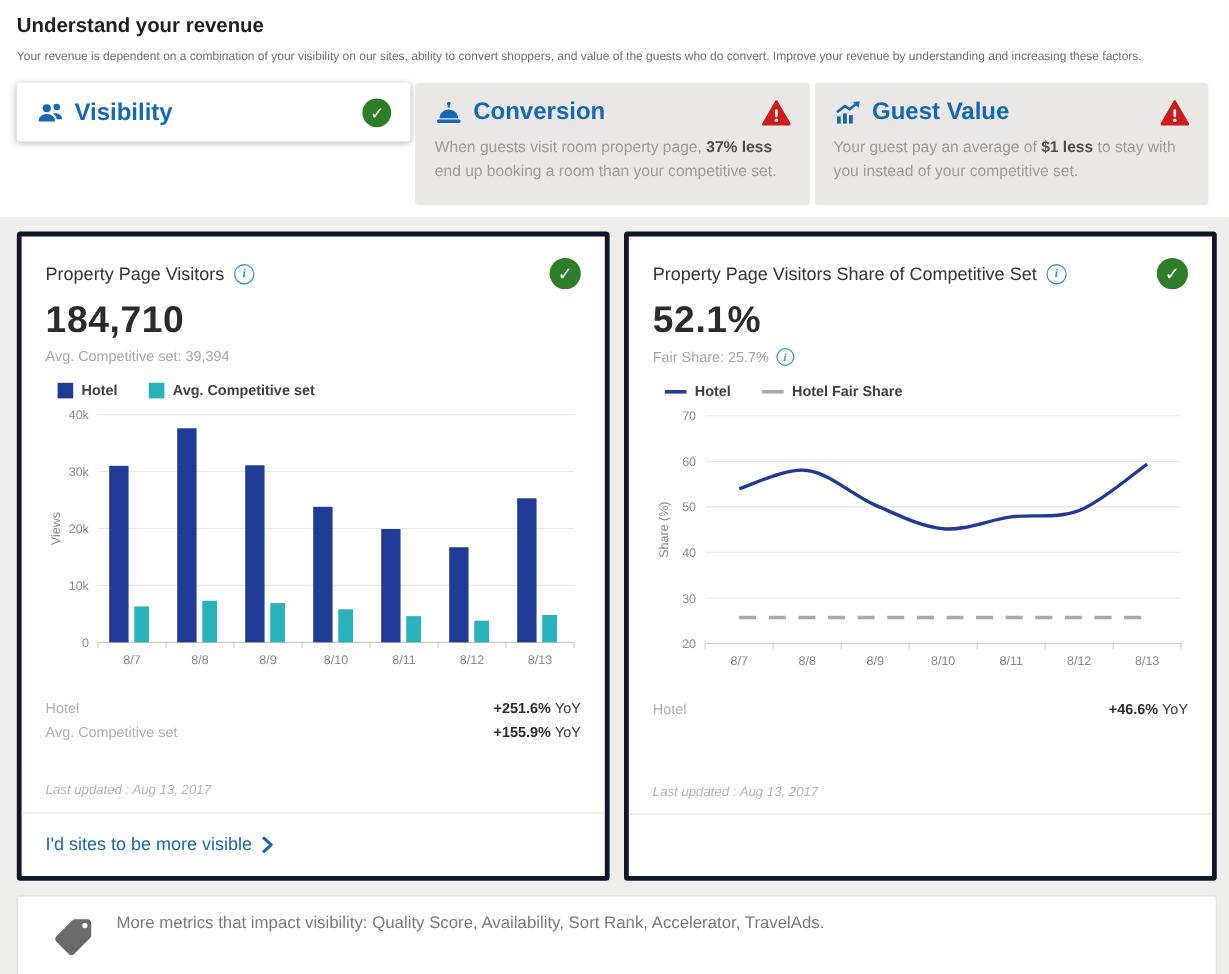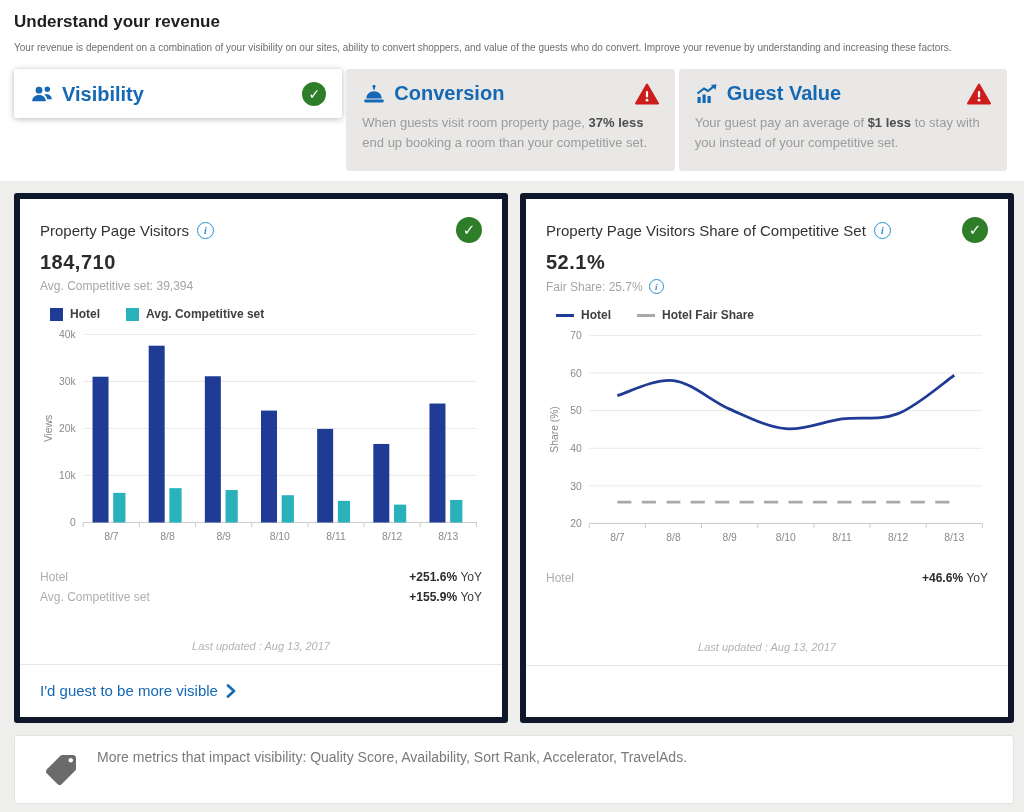--- a/index.html
+++ b/index.html
@@ -21,43 +21,43 @@
   .tab-icon svg{width:24px;height:20px;}
   .tab-label{font-size:20px;font-weight:600;color:#1568b3;margin-left:8px;}
   .badge-wrap{margin-left:auto;display:inline-flex;align-items:center;}
   .badge-good{width:24px;height:24px;border-radius:50%;background:#2e7d28;color:#fff;
     display:inline-flex;align-items:center;justify-content:center;font-size:14px;font-weight:bold;}
   .badge-good.lg{width:26px;height:26px;font-size:15px;}
   .badge-alert svg{width:24px;height:22px;display:block;}
   .tab-desc{font-size:13px;color:#9b9b9b;line-height:1.5;margin:8px 0 0 0;}
   .tab-desc b{color:#4d4d4d;}
   .charts-row{display:flex;gap:12px;padding:12px 10px 0 14px;}
-  .chart-card{flex:1;background:#ffffff;border:6px solid #0f172a;border-radius:3px;display:flex;flex-direction:column;}
+  .chart-card{flex:1;background:#ffffff;border:4px solid #0f172a;border-radius:3px;display:flex;flex-direction:column;}
   .card-body{padding:18px 20px 4px 20px;}
   .title-row{display:flex;align-items:center;}
   .card-title{font-size:15px;color:#333333;}
   .info-icon{display:inline-flex;align-items:center;justify-content:center;
     width:15px;height:15px;border-radius:50%;border:1px solid #2a8fd4;color:#2a8fd4;
     font-size:10px;font-weight:bold;margin-left:8px;cursor:pointer;flex:0 0 auto;
     font-family:"Liberation Serif","DejaVu Serif",serif;font-style:italic;}
   .info-icon.sm{width:13px;height:13px;font-size:9px;margin-left:6px;}
   .title-row .badge-good{margin-left:auto;}
-  .big-number{font-size:20px;font-weight:bold;color:#2b2b2b;margin-top:8px;letter-spacing:0.5px;}
+  .big-number{font-size:31px;font-weight:bold;color:#2b2b2b;margin-top:8px;letter-spacing:0.5px;}
   .substat{font-size:12px;color:#a5a5a5;margin-top:5px;display:flex;align-items:center;}
   .legend{display:flex;gap:26px;margin:14px 0 2px 10px;align-items:center;}
   .legend-item{display:inline-flex;align-items:center;font-size:12px;font-weight:bold;color:#3f3f3f;}
   .chip{width:13px;height:13px;margin-right:7px;display:inline-block;}
   .line-chip{width:18px;height:3px;margin-right:7px;display:inline-block;}
   svg.chart{width:100%;height:auto;display:block;margin-top:4px;}
   svg.chart text{font-family:"Liberation Sans","DejaVu Sans",sans-serif;fill:#8a8a8a;font-size:11px;}
   .card-footer{padding:6px 20px 12px 20px;display:flex;flex-direction:column;min-height:84px;box-sizing:content-box;}
   .footer-row{display:flex;font-size:12px;color:#aeaeae;line-height:1.65;}
   .footer-value{margin-left:auto;color:#3a3a3a;}
   .footer-value b{color:#2b2b2b;}
-  .last-updated{margin-top:auto;text-align:center;font-style:italic;color:#b3b3b3;font-size:11px;padding-top:6px;}
+  .last-updated{margin-top:auto;text-align:left;font-style:italic;color:#b3b3b3;font-size:11px;padding-top:6px;}
   .link-row{border-top:1px solid #e6e6e4;padding:16px 20px;font-size:15px;color:#1568b3;
     display:flex;align-items:center;cursor:pointer;min-height:19px;}
   .link-row svg{margin-left:8px;width:10px;height:14px;}
   .coming-card{margin:12px 10px 12px 14px;background:#ffffff;border:1px solid #e2e2e0;border-radius:3px;
     padding:13px 20px 15px 20px;display:flex;align-items:flex-start;}
   .tag-wrap{flex:0 0 auto;margin:3px 18px 0 8px;}
   .tag-wrap svg{width:36px;height:36px;display:block;}
   .coming-title{font-size:14px;font-weight:bold;color:#333333;margin:0 0 5px 0;}
   .coming-text{font-size:14px;color:#7a7a7a;margin:0;}
 </style>
@@ -213,21 +213,21 @@
           <span>Hotel</span>
           <span class="footer-value"><b>+251.6%</b>&nbsp;<span>YoY</span></span>
         </div>
       <div class="footer-row">
           <span>Avg. Competitive set</span>
           <span class="footer-value"><b>+155.9%</b>&nbsp;<span>YoY</span></span>
         </div>
       <div class="last-updated">Last updated : Aug 13, 2017</div>
     </div>
     <div class="link-row">
-      <span>I'd guest to be more visible</span>
+      <span>I'd sites to be more visible</span>
       <svg viewBox="0 0 10 14" xmlns="http://www.w3.org/2000/svg">
         <path d="M2 1.5 L8 7 L2 12.5" fill="none" stroke="#1568b3" stroke-width="2.6" stroke-linecap="round" stroke-linejoin="round"></path>
       </svg>
     </div>
   </div>
 
   <div class="chart-card">
     <div class="card-body">
       <div class="title-row">
         <span class="card-title">Property Page Visitors Share of Competitive Set</span>

